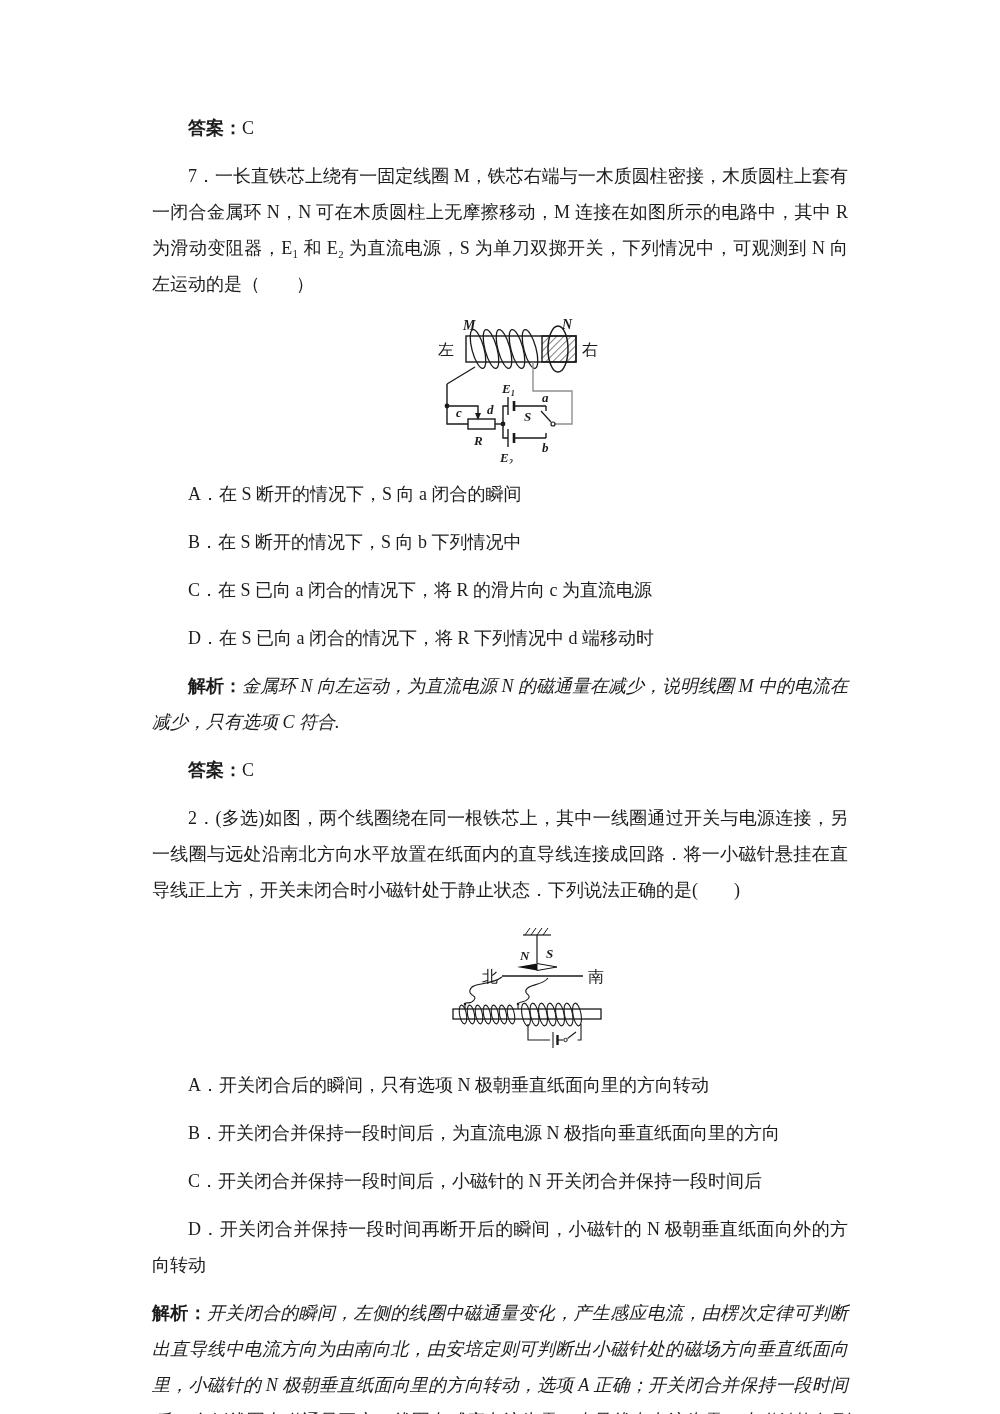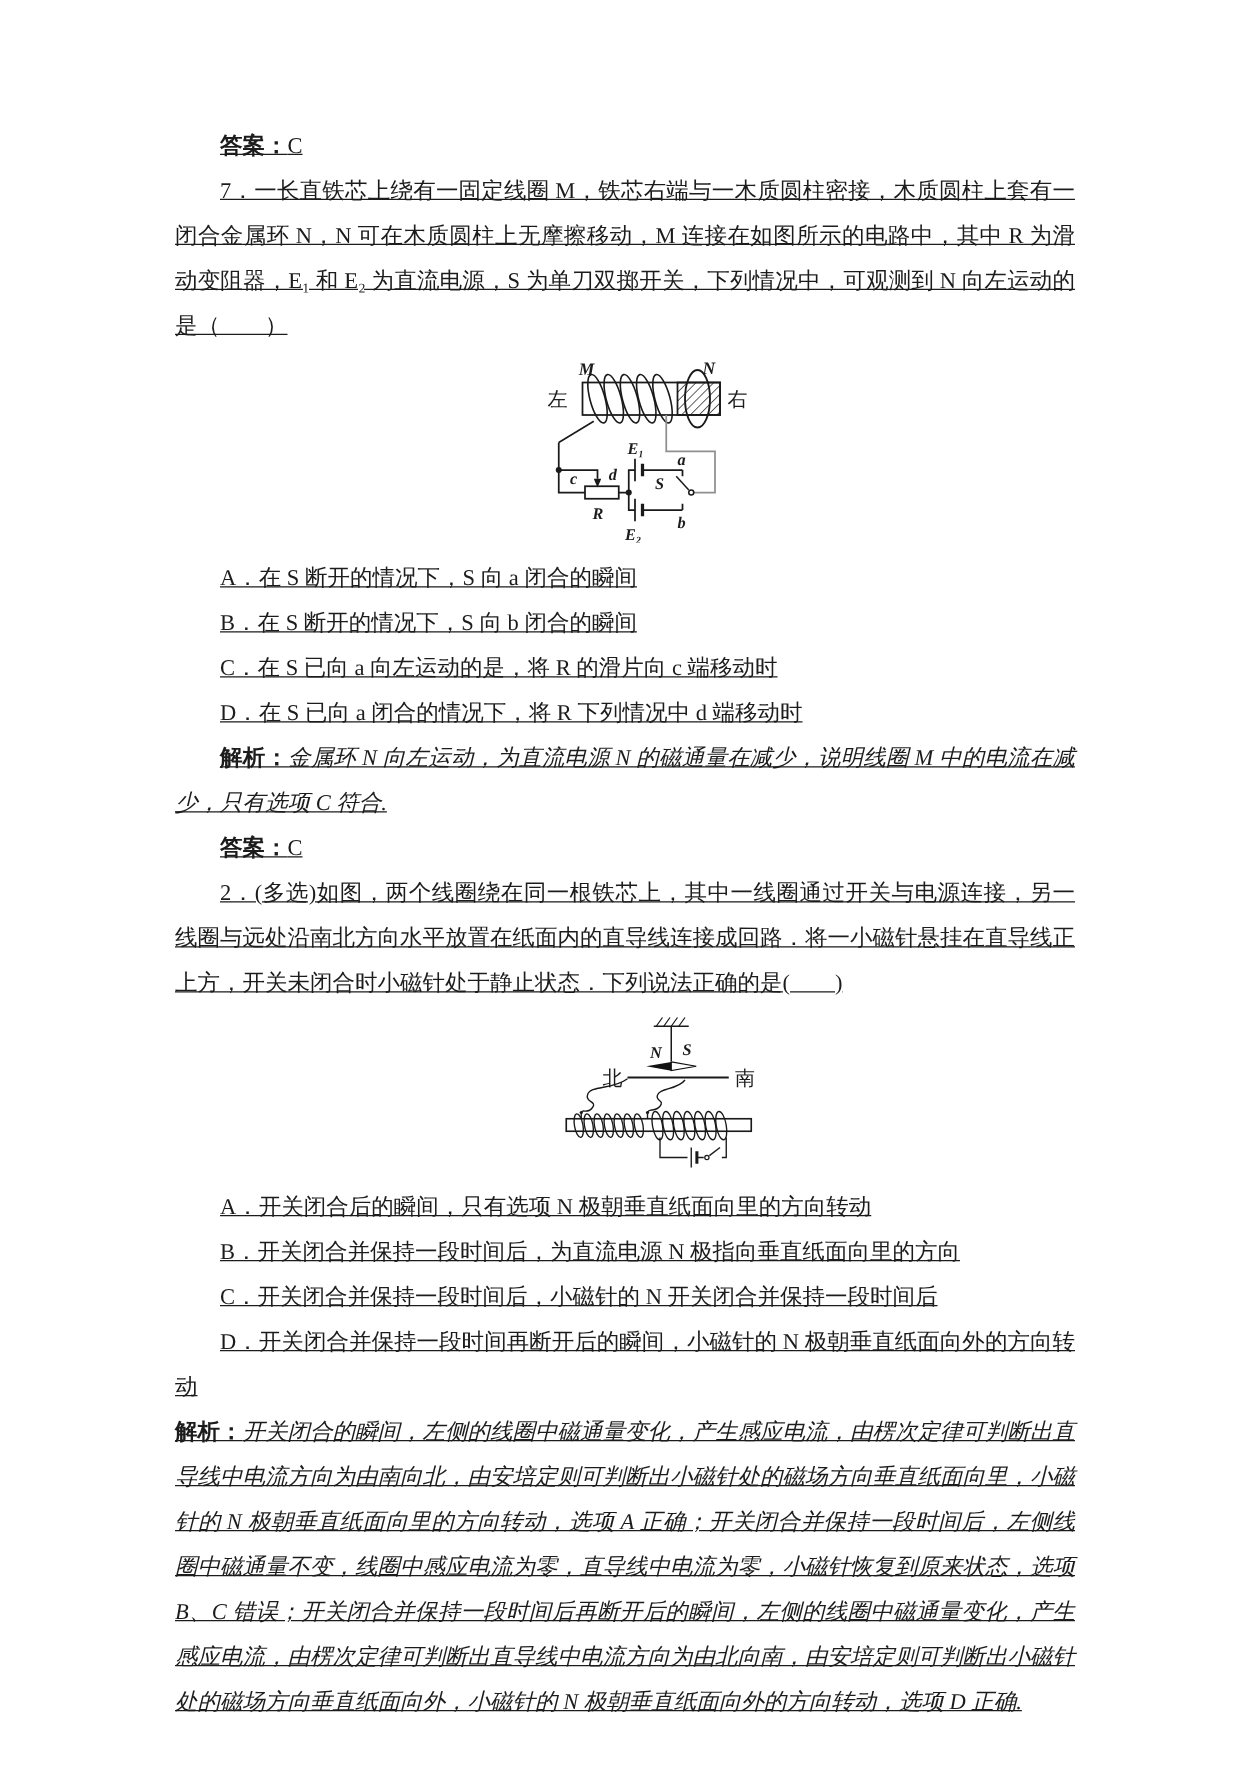--- a/index.html
+++ b/index.html
@@ -2,21 +2,21 @@
 <html><head>
 <meta charset="utf-8">
 <style>
   html,body{margin:0;padding:0;}
   body{
     width:1000px;height:1414px;background:#ffffff;overflow:hidden;
     box-sizing:border-box;padding:98px 140px 0 140px;
     font-family:"Liberation Serif","DejaVu Serif",serif;
     color:#1c1c1c;font-size:18px;line-height:36px;
   }
-  .para{margin:0;text-align:justify;text-decoration:underline;}
+  .para{margin:12px;text-align:justify;}
   .indent{text-indent:2em;}
   .blabel{font-family:"Liberation Sans","DejaVu Sans",sans-serif;font-weight:bold;}
   .kai{font-style:italic;}
   .figwrap{line-height:0;}
   .fig1{margin:6px 0 10px 290px;}
   .fig2{margin:2px 0 6px 280px;}
   svg text{fill:#1c1c1c;}
   .fig-cn{font-family:"Liberation Serif","DejaVu Serif",serif;font-size:16px;}
   .fig-it{font-family:"Liberation Serif","DejaVu Serif",serif;font-style:italic;font-weight:bold;font-size:14px;}
   .fig-it-s{font-family:"Liberation Serif","DejaVu Serif",serif;font-style:italic;font-weight:bold;font-size:13px;}
@@ -80,22 +80,22 @@
   <text class="fig-it-s" x="112" y="88">a</text>
   <text class="fig-it-s" x="112" y="138">b</text>
   <text class="fig-it-s" x="26" y="103">c</text>
   <text class="fig-it-s" x="57" y="100">d</text>
   <text class="fig-it-s" x="44" y="131">R</text>
   <text class="fig-it-s" x="94" y="107">S</text>
 </svg>
 </div>
 
 <p class="para indent">A．在 S 断开的情况下，S 向 a 闭合的瞬间</p>
-<p class="para indent">B．在 S 断开的情况下，S 向 b 闭合的瞬间</p>
-<p class="para indent">C．在 S 已向 a 向左运动的是，将 R 的滑片向 c 端移动时</p>
+<p class="para indent">B．在 S 断开的情况下，S 向 b 下列情况中</p>
+<p class="para indent">C．在 S 已向 a 闭合的情况下，将 R 的滑片向 c 为直流电源</p>
 <p class="para indent">D．在 S 已向 a 闭合的情况下，将 R 下列情况中 d 端移动时</p>
 
 <p class="para indent"><span class="blabel">解析：</span><span class="kai">金属环 N 向左运动，为直流电源 N 的磁通量在减少，说明线圈 M 中的电流在减少，只有选项 C 符合.</span></p>
 
 <p class="para indent"><span class="blabel">答案：</span><span>C</span></p>
 
 <p class="para indent">2．(多选)如图，两个线圈绕在同一根铁芯上，其中一线圈通过开关与电源连接，另一线圈与远处沿南北方向水平放置在纸面内的直导线连接成回路．将一小磁针悬挂在直导线正上方，开关未闭合时小磁针处于静止状态．下列说法正确的是(　　)</p>
 
 <div class="figwrap fig2">
 <svg width="220" height="135" viewBox="0 0 220 135">

